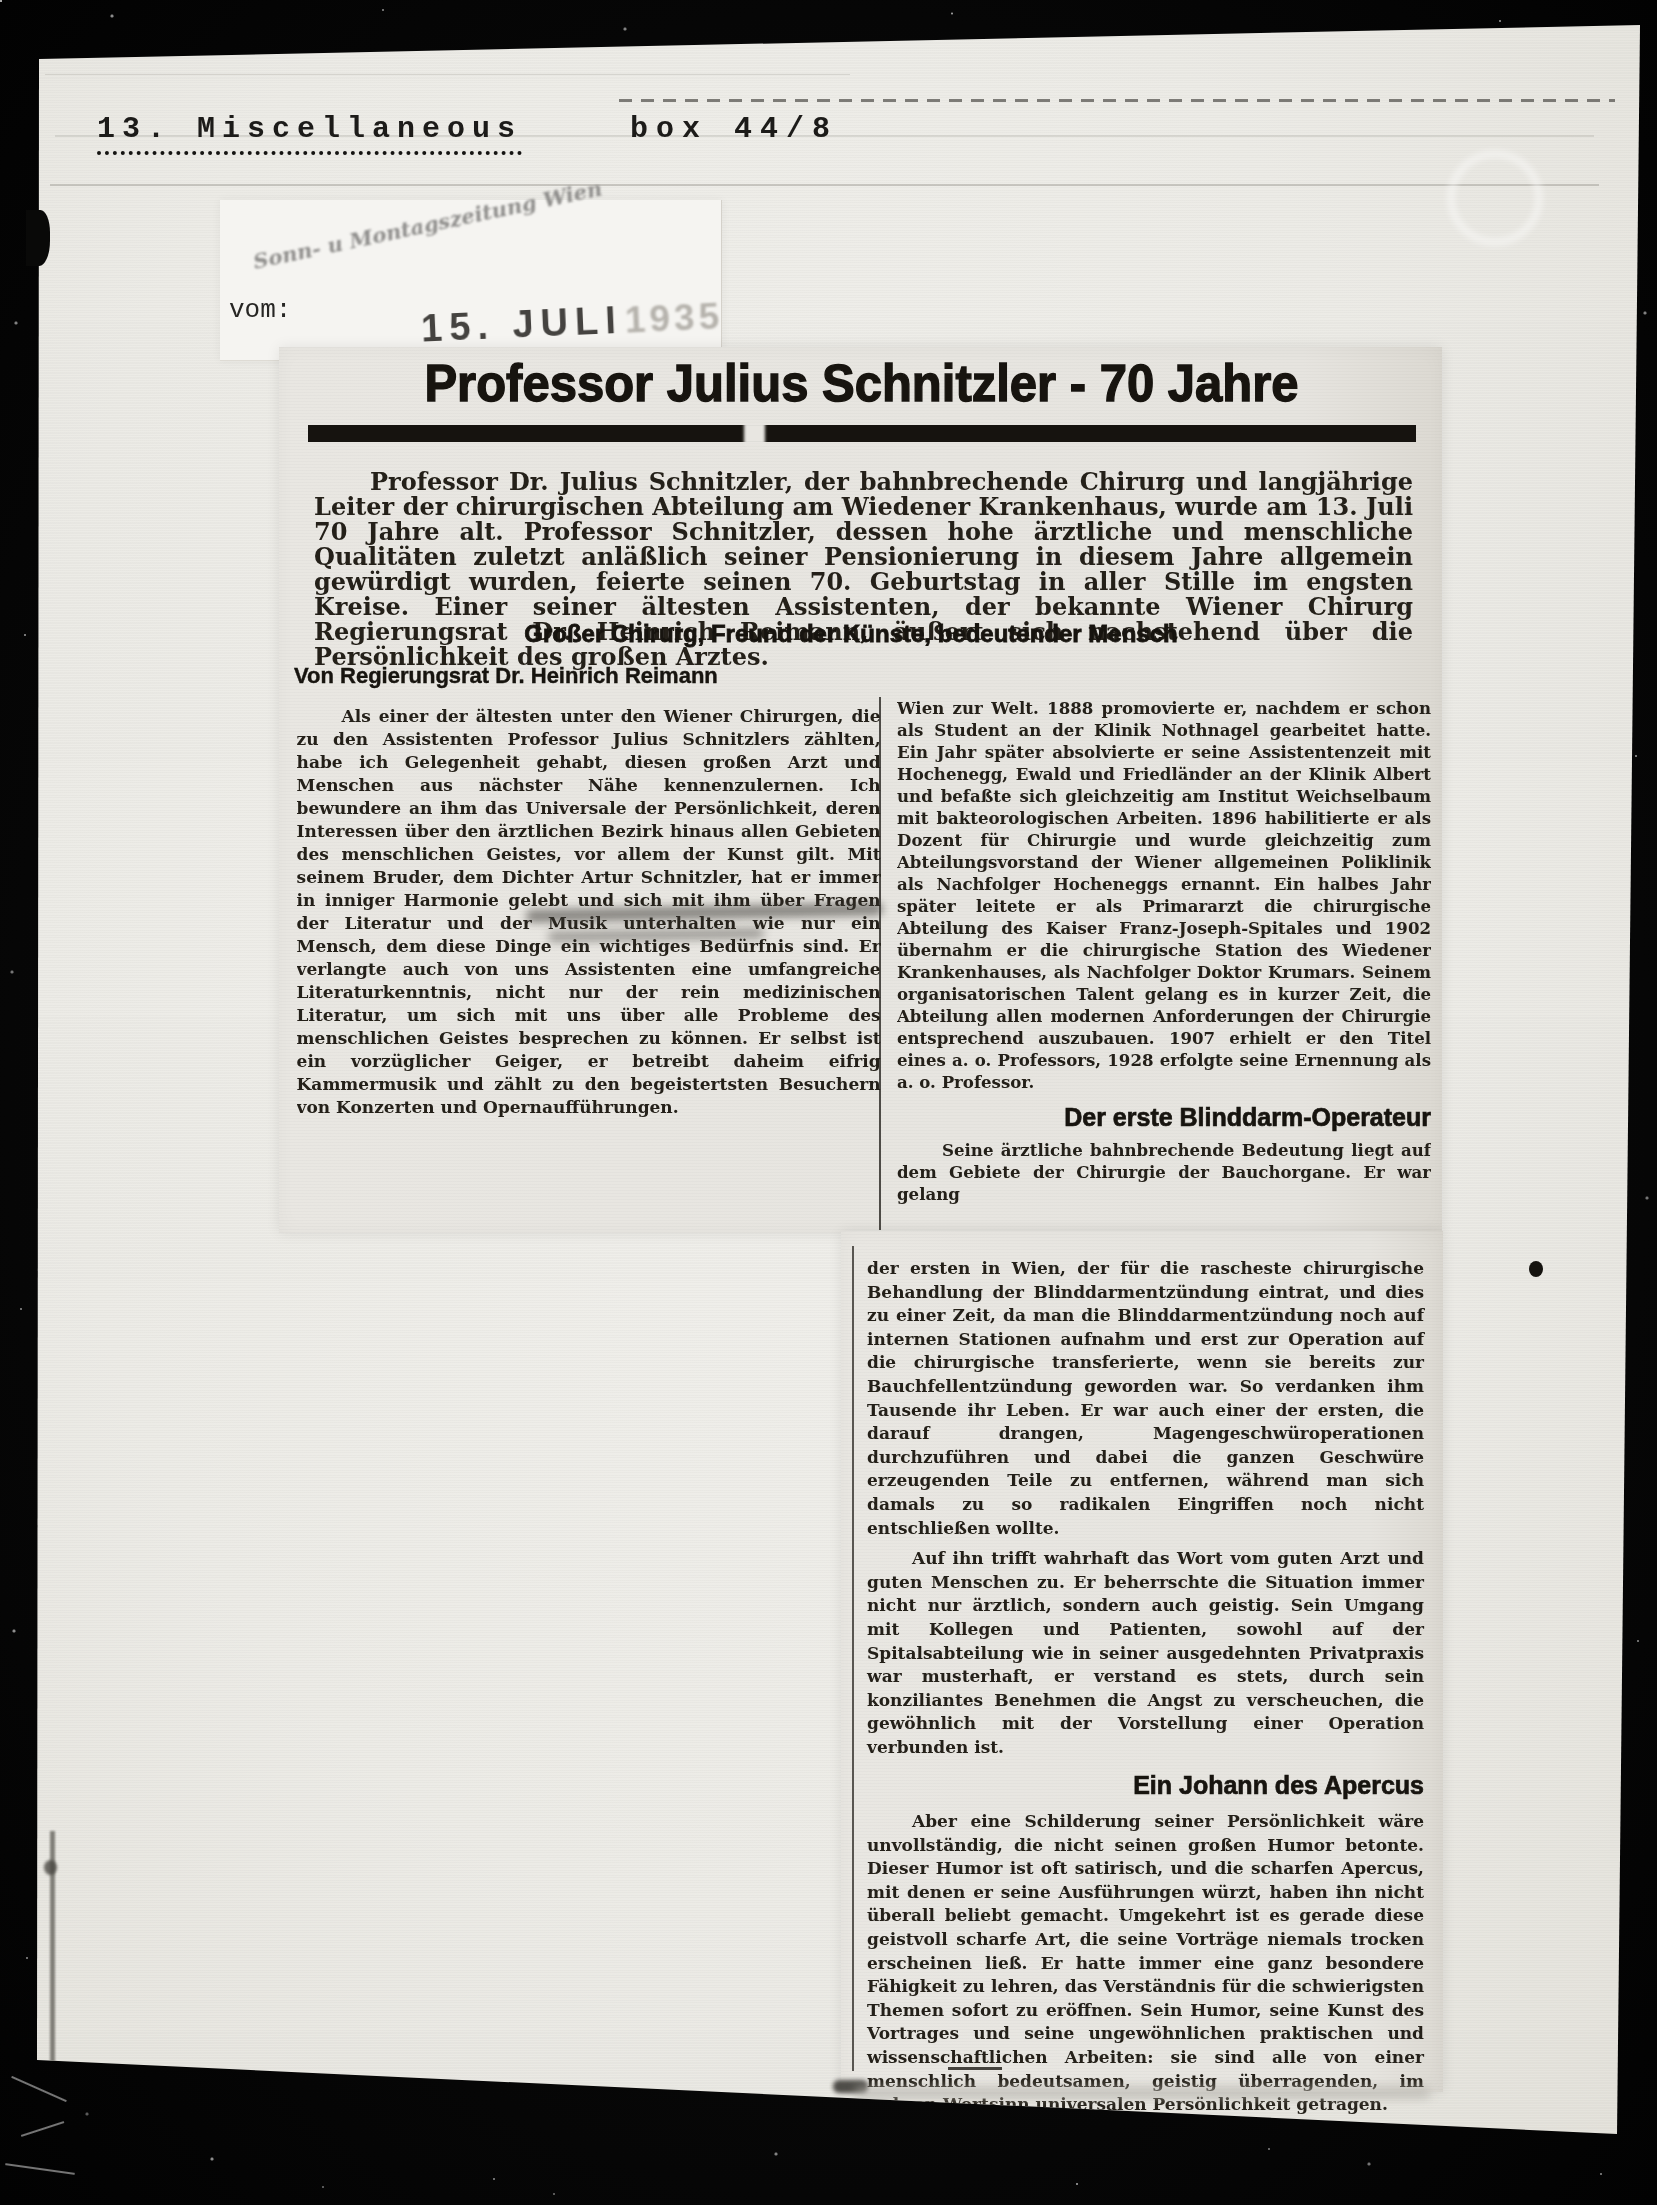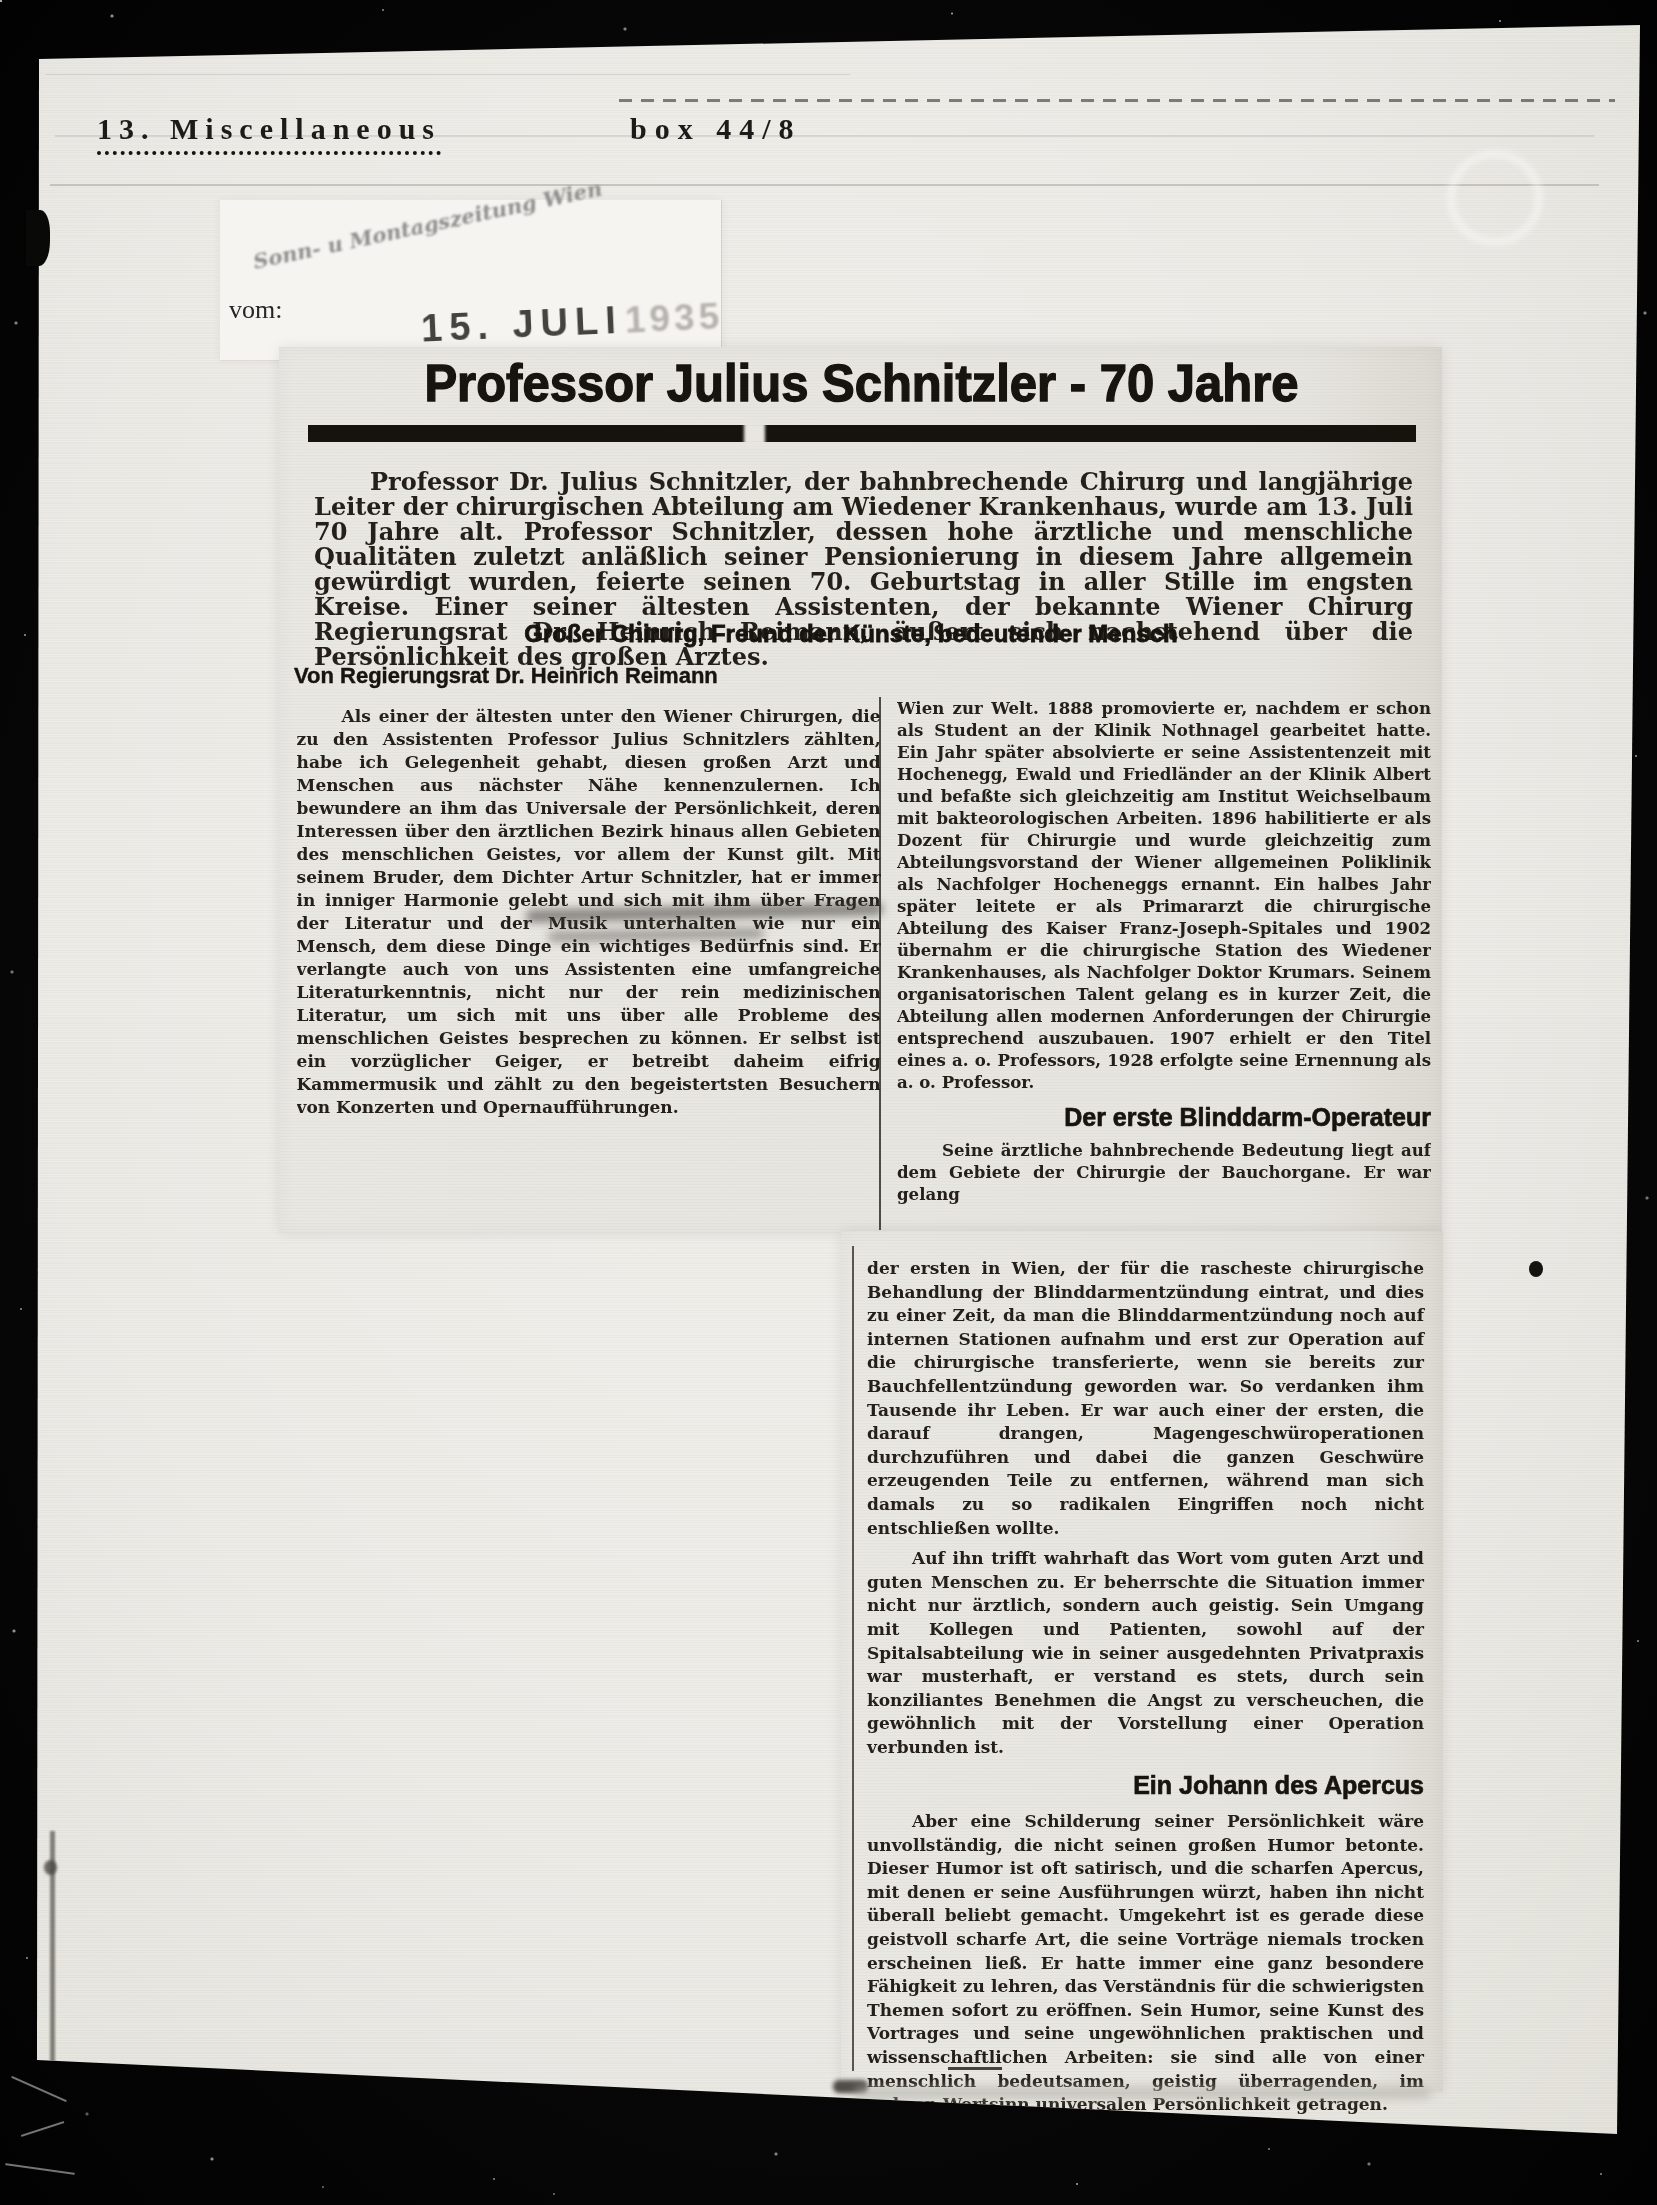--- a/index.html
+++ b/index.html
@@ -45,21 +45,21 @@
       radial-gradient(ellipse at 45% 40%, #f1f0ec 0%, #ecebe6 55%, #e3e1da 100%);
   }
   .streak{position:absolute;background:#8e8b84;opacity:.35;}
   #streak-a{left:619px;top:99px;width:996px;height:3px;opacity:.6;
     background:repeating-linear-gradient(90deg,#33312d 0 13px, rgba(0,0,0,0) 13px 22px);}
   #streak-b{left:55px;top:135px;width:1539px;height:1.5px;opacity:.22;}
   #streak-c{left:50px;top:184px;width:1549px;height:1.5px;opacity:.4;}
   #streak-d{left:45px;top:74px;width:805px;height:1px;opacity:.25;}
 
   
-  .type{font-family:Liberation Serif, serif;color:#1c1b19;}
+  .type{font-family:Liberation Mono, monospace;color:#1c1b19;}
   #index-label{
     position:absolute;left:97px;top:112px;font-size:30px;font-weight:bold;
     letter-spacing:7px;padding-bottom:5px;border-bottom:4px dotted #141311;
     filter:blur(0.2px);
   }
   #box-label{position:absolute;left:630px;top:112px;font-size:30px;font-weight:bold;
     letter-spacing:8px;filter:blur(0.2px);}
 
   
   #date-label{

